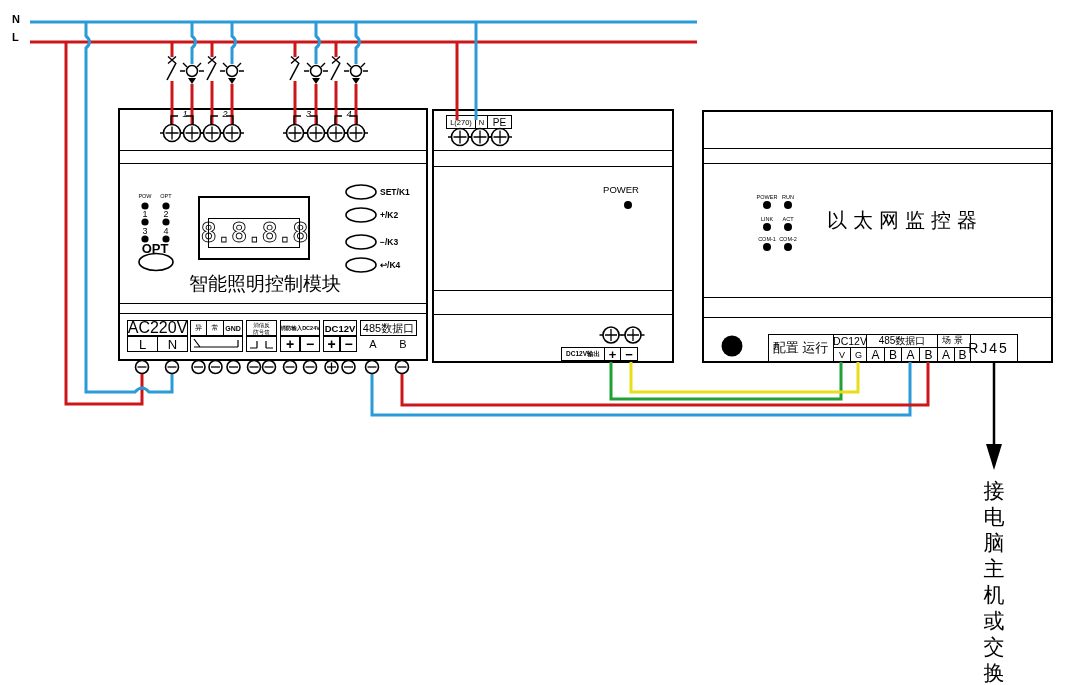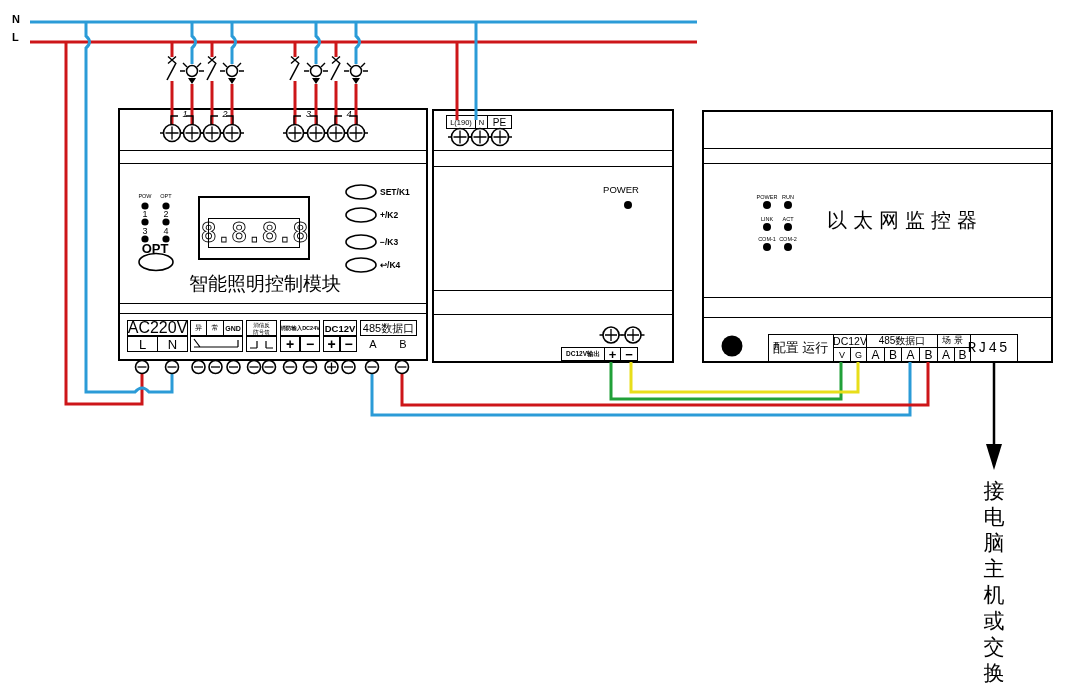--- a/index.html
+++ b/index.html
@@ -73,21 +73,21 @@
     <span class="abs cell" style="left:4px;top:0;width:18px;height:16px;font-size:11px;">A</span>
     <span class="abs cell" style="left:34px;top:0;width:18px;height:16px;font-size:11px;">B</span>
   </div>
 
   <div class="abs mod" style="left:432px;top:109px;width:242px;height:254px;"></div>
   <div class="abs hline" style="left:432px;top:150px;width:242px;"></div>
   <div class="abs hline" style="left:432px;top:166px;width:242px;"></div>
   <div class="abs hline" style="left:432px;top:290px;width:242px;"></div>
   <div class="abs hline" style="left:432px;top:314px;width:242px;"></div>
 
-  <div class="abs box cell" style="left:446px;top:115px;width:30px;height:14px;font-size:7.5px;">L(190)</div>
+  <div class="abs box cell" style="left:446px;top:115px;width:30px;height:14px;font-size:7.5px;">L(270)</div>
   <div class="abs box cell" style="left:475px;top:115px;width:13px;height:14px;font-size:7.5px;">N</div>
   <div class="abs box cell" style="left:487px;top:115px;width:25px;height:14px;font-size:10px;">PE</div>
 
   <div class="abs cell" style="left:598px;top:184px;width:46px;font-size:9.5px;">POWER</div>
 
   <div class="abs box cell" style="left:561px;top:347px;width:44px;height:14px;font-size:6.5px;font-weight:bold;">DC12V输出</div>
   <div class="abs box cell" style="left:604px;top:347px;width:17px;height:14px;font-size:13px;font-weight:bold;">+</div>
   <div class="abs box cell" style="left:620px;top:347px;width:18px;height:14px;font-size:13px;font-weight:bold;">−</div>
 
   <div class="abs mod" style="left:702px;top:110px;width:351px;height:253px;"></div>
@@ -111,21 +111,21 @@
   <div class="abs cell" style="left:833px;top:348px;width:17px;height:14px;font-size:9px;border-left:1.5px solid #000;box-sizing:border-box;">V</div>
   <div class="abs cell" style="left:850px;top:348px;width:16px;height:14px;font-size:9px;border-left:1px solid #000;box-sizing:border-box;">G</div>
   <div class="abs cell" style="left:866px;top:334px;width:71px;height:14px;font-size:10px;border-left:1.5px solid #000;border-bottom:1.5px solid #000;box-sizing:border-box;">485数据口</div>
   <div class="abs cell" style="left:866px;top:348px;width:18px;height:14px;font-size:12px;border-left:1.5px solid #000;box-sizing:border-box;">A</div>
   <div class="abs cell" style="left:884px;top:348px;width:17px;height:14px;font-size:12px;border-left:1px solid #000;box-sizing:border-box;">B</div>
   <div class="abs cell" style="left:901px;top:348px;width:18px;height:14px;font-size:12px;border-left:1px solid #000;box-sizing:border-box;">A</div>
   <div class="abs cell" style="left:919px;top:348px;width:18px;height:14px;font-size:12px;border-left:1px solid #000;box-sizing:border-box;">B</div>
   <div class="abs cell" style="left:937px;top:334px;width:33px;height:14px;font-size:9px;letter-spacing:3px;border-left:1.5px solid #000;border-bottom:1.5px solid #000;box-sizing:border-box;">场景</div>
   <div class="abs cell" style="left:937px;top:348px;width:17px;height:14px;font-size:12px;border-left:1.5px solid #000;box-sizing:border-box;">A</div>
   <div class="abs cell" style="left:954px;top:348px;width:16px;height:14px;font-size:12px;border-left:1px solid #000;box-sizing:border-box;">B</div>
-  <div class="abs cell" style="left:970px;top:334px;width:36px;height:28px;font-size:14px;letter-spacing:2px;border-left:1.5px solid #000;box-sizing:border-box;font-family:Liberation Mono, monospace;">RJ45</div>
+  <div class="abs cell" style="left:970px;top:334px;width:36px;height:28px;font-size:14px;letter-spacing:2px;border-left:1.5px solid #000;box-sizing:border-box;">RJ45</div>
 
   <div class="abs serif" style="left:982px;top:478px;width:24px;font-size:21px;line-height:26px;text-align:center;word-break:break-all;">接电脑主机或交换机</div>
 
   <svg id="wiring-svg" width="1089" height="685" viewBox="0 0 1089 685">
       <path d="M30,22 H697" stroke="#2b9bd7" fill="none" stroke-width="3"></path>
       <path d="M30,42 H697" stroke="#cd1619" fill="none" stroke-width="3"></path>
       <path d="M66,42 V404 H142 V370" stroke="#cd1619" fill="none" stroke-width="3"></path>
       <path d="M86,22 V36 Q93,42 86,48 V392 H135 Q142,384 149,392 H172 V370" stroke="#2b9bd7" fill="none" stroke-width="3"></path>
       <path d="M457,42 V120" stroke="#cd1619" fill="none" stroke-width="3"></path>
       <path d="M476,22 V120" stroke="#2b9bd7" fill="none" stroke-width="3"></path>

